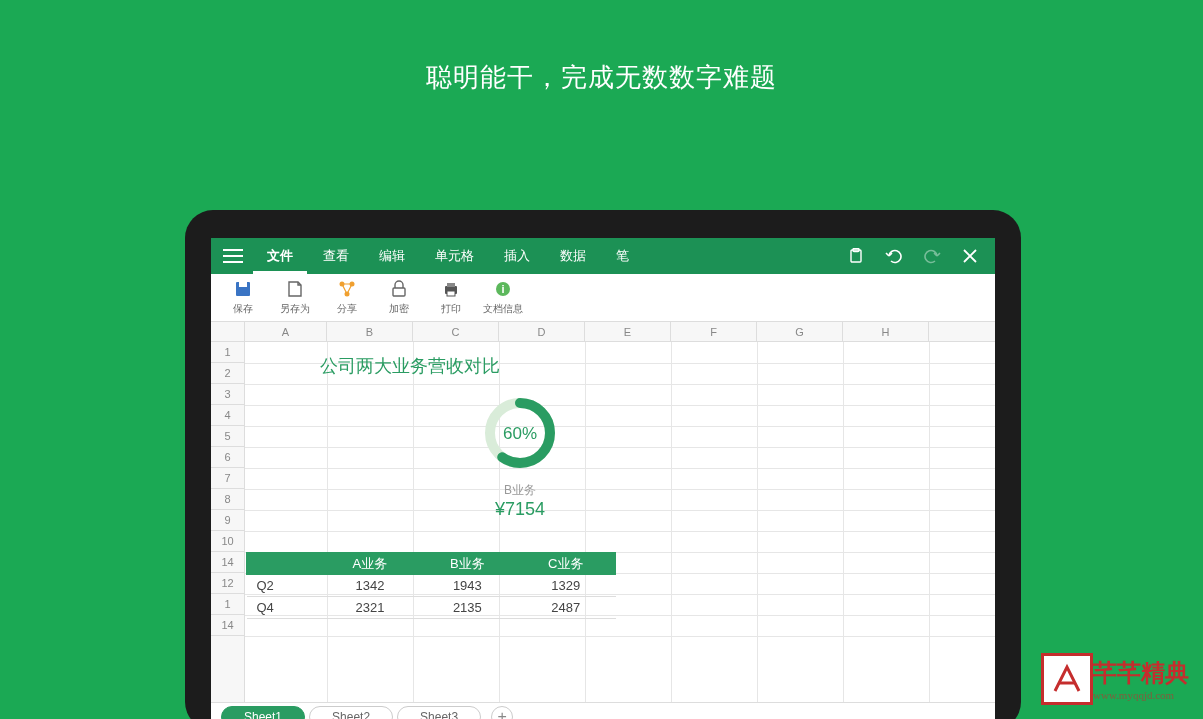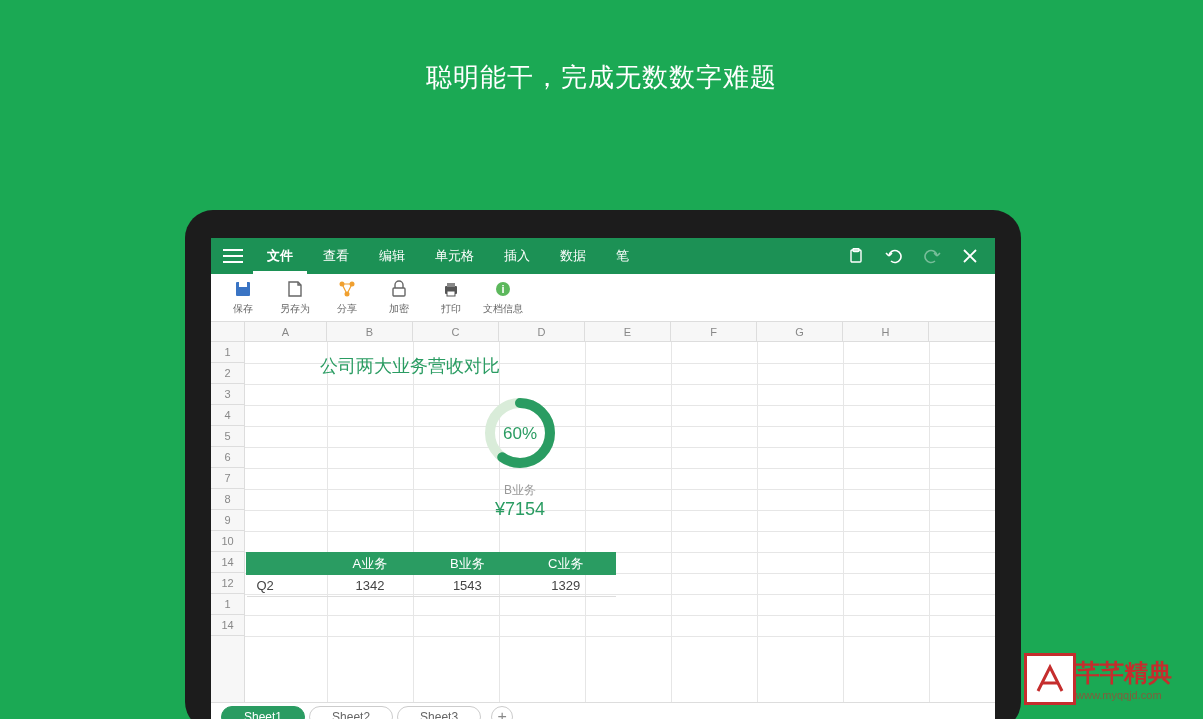--- a/index.html
+++ b/index.html
@@ -154,31 +154,31 @@
   color: #666;
 }
 .sheet.active { background: #2a9c62; color: #fff; border-color: #2a9c62; }
 .addsheet {
   width: 22px; height: 22px; border-radius: 11px; border: 1px solid #ccc;
   text-align: center; line-height: 20px; color: #888; cursor: pointer; margin-left: 6px;
 }
 
 .watermark {
   position: absolute;
-  right: 31px;
+  right: 14px;
   bottom: 14px;
   display: flex;
   align-items: center;
 }
 .wlogo {
   width: 52px; height: 52px; border: 3px solid #c52d2d; background: #fff;
   display: flex; align-items: center; justify-content: center;
 }
 .wtext { color: #c52d2d; font-size: 24px; font-weight: 700; }
-.wsub { color: rgba(197,45,45,0.6); font-size: 11px; }
+.wsub { color: rgba(197,45,45,0.6); font-size: 11px; font-family: Liberation Serif, serif; }
 </style>
 </head>
 <body>
 
 <div class="headline">
   <h2>聪明能干，完成无数数字难题</h2>
 </div>
 
 <div class="tablet">
   <div class="screen">
@@ -354,22 +354,28 @@
               <tbody>
                 <tr>
                   <th></th>
                   <th>A业务</th>
                   <th>B业务</th>
                   <th>C业务</th>
                 </tr>
                 <tr>
                   <td>Q2</td>
                   <td>1342</td>
-                  <td>1543</td>
+                  <td>1943</td>
                   <td>1329</td>
+                </tr>
+                <tr>
+                  <td>Q4</td>
+                  <td>2321</td>
+                  <td>2135</td>
+                  <td>2487</td>
                 </tr>
               </tbody>
             </table>
         </div>
       </div>
     </div>
 
     <div class="sheettabs" id="sheettabs">
         <div class="sheet active">Sheet1</div>
         <div class="sheet">Sheet2</div>

